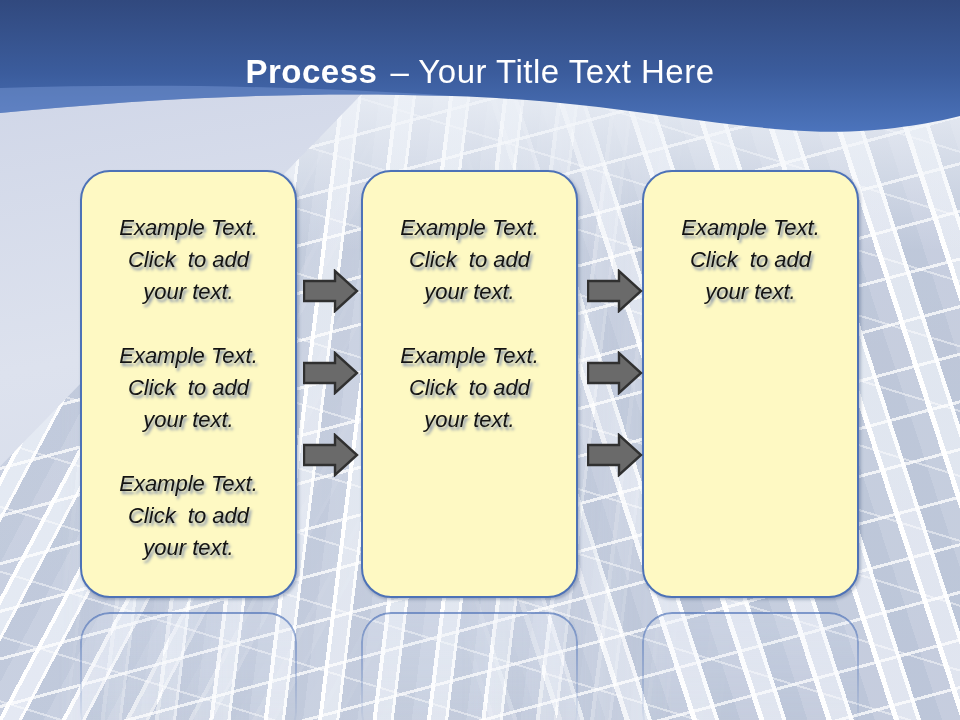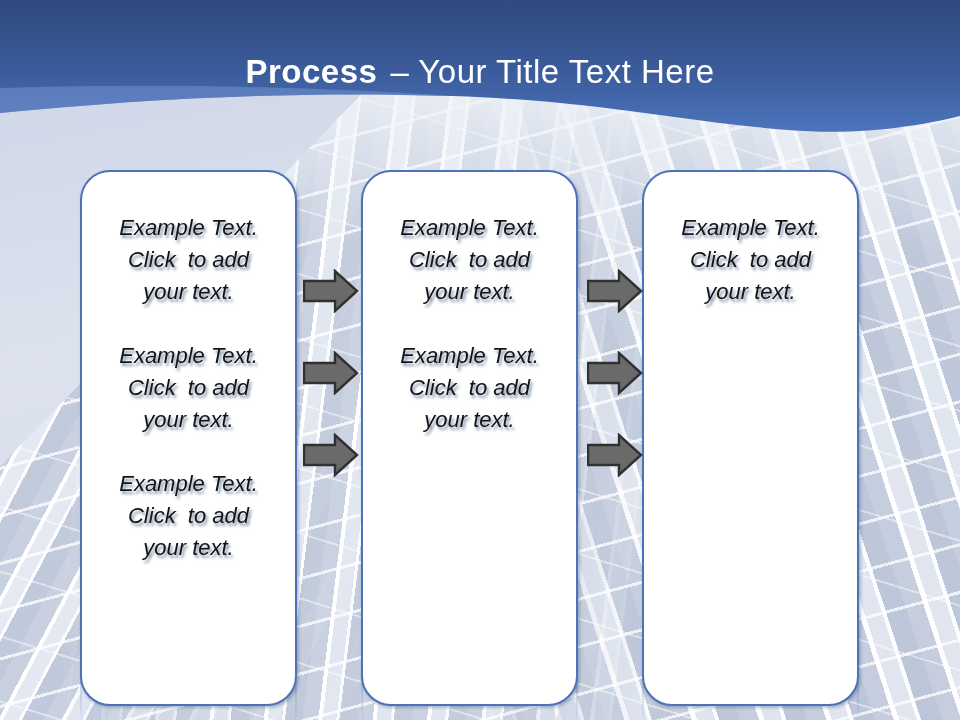--- a/index.html
+++ b/index.html
@@ -42,22 +42,22 @@
   .building-wash{position:absolute;inset:0;
     background:linear-gradient(to bottom,rgba(238,242,248,.85),rgba(238,242,248,0) 26%);}
   
   .header-wave{position:absolute;left:0;top:0;width:960px;height:140px;}
   
   .title{position:absolute;left:0;top:52px;width:100%;text-align:center;
     color:#fff;font-size:33px;line-height:40px;letter-spacing:.5px;}
   .title .b{font-weight:bold;}
   .title .r{font-weight:normal;margin-left:13px;}
   
-  .pbox{position:absolute;top:170px;width:217px;height:536px;box-sizing:border-box;
-    background:#ffffff;border:2.5px solid #4d72b7;border-radius:30px;
+  .pbox{position:absolute;top:170px;width:217px;height:428px;box-sizing:border-box;
+    background:#fef9c3;border:2.5px solid #4d72b7;border-radius:30px;
     box-shadow:1.5px 2px 3px rgba(70,90,130,.35);
     padding-top:40px;}
   .pbox.b1{left:80px;} .pbox.b2{left:361px;} .pbox.b3{left:642px;}
   .pbox p{margin:0 0 32px 0;text-align:center;white-space:pre;
     font-style:italic;font-size:22px;line-height:32px;color:#141414;
     text-shadow:2px 2.5px 3px rgba(120,135,168,.95);}
   
   .refl{position:absolute;top:612px;width:217px;height:130px;box-sizing:border-box;
     border:2.5px solid rgba(77,114,183,.85);border-radius:30px;
     background:rgba(222,230,243,.28);

